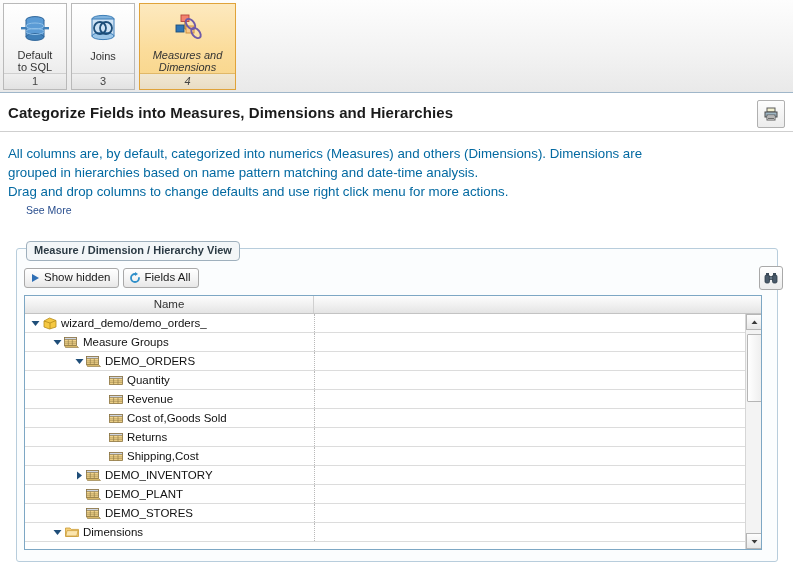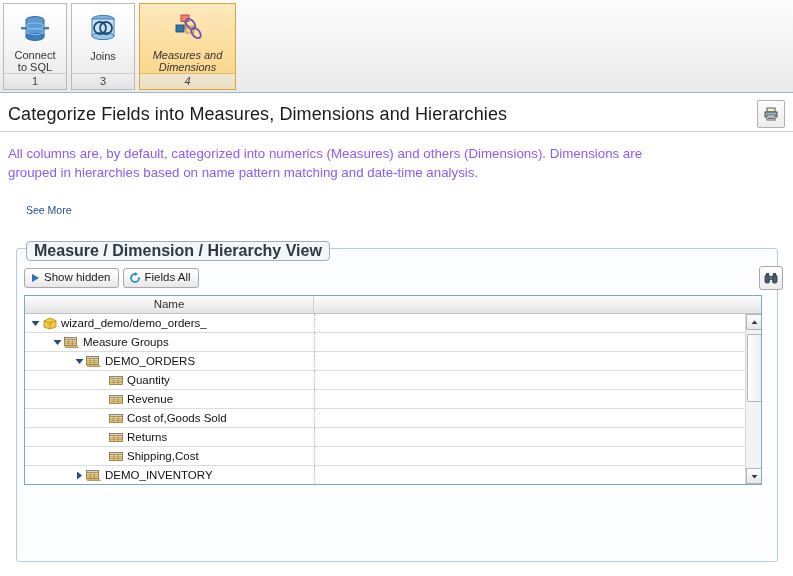--- a/index.html
+++ b/index.html
@@ -44,56 +44,56 @@
     line-height: 15px; height:15px;
   }
   .wizstep.active .wiznum {
     border-top:1px solid #e0b868;
     background: linear-gradient(to bottom,#f1e7d2,#e9ddc4);
   }
 
   
   .page-title {
     position:absolute; left:8px; top:104px;
-    font-size: 18px; font-weight: normal; color:#1b1b1b;
+    font-size: 15px; font-weight: bold; color:#1b1b1b;
     letter-spacing: .1px;
   }
   .print-btn {
     position:absolute; right:8px; top:100px;
     width:26px; height:26px;
     border:1px solid #b0b0b0; border-radius:2px;
     background: linear-gradient(to bottom,#fdfdfd,#ececec);
     display:flex; align-items:center; justify-content:center;
     cursor:pointer;
   }
   .hr-line {
     position:absolute; left:0; top:131px; width:793px; height:1px;
     background:#cfcfcf;
   }
   .desc {
     position:absolute; left:8px; top:144px; width:775px;
-    font-size: 13.3px; color:#8b5cf6; line-height: 19px;
+    font-size: 13.3px; color:#0369a1; line-height: 19px;
   }
   .see-more {
     position:absolute; left:26px; top:204px;
     font-size:10.5px; color:#2a4f8f; text-decoration:none; cursor:pointer;
   }
 
   
   .panel {
     position:absolute; left:16px; top:248px; width:762px; height:314px;
     border:1px solid #b8cddc; border-radius:3px;
     background:#fbfdfe;
     box-sizing:border-box;
   }
   .panel-tab {
     position:absolute; left:26px; top:241px;
     border:1px solid #9fb0bd; border-radius:4px;
     background:#f3f6f8;
-    font-size: 16px; font-weight:bold; color:#2b3a44;
+    font-size: 11px; font-weight:bold; color:#2b3a44;
     padding: 2px 7px 3px 7px;
     line-height:13px;
   }
   .panel-toolbar {
     position:absolute; left:24px; top:268px;
     display:flex; gap:4px; align-items:center;
   }
   .tbtn {
     display:flex; align-items:center; gap:4px;
     border:1px solid #a9a9a9; border-radius:3px;
@@ -106,21 +106,21 @@
   .find-btn {
     position:absolute; right:10px; top:266px;
     width:22px; height:22px;
     border:1px solid #a9a9a9; border-radius:3px;
     background: linear-gradient(to bottom,#ffffff,#ececec);
     display:flex; align-items:center; justify-content:center; cursor:pointer;
   }
 
   
   .grid {
-    position:absolute; left:24px; top:295px; width:738px; height:190px;
+    position:absolute; left:24px; top:295px; width:738px; height:255px;
     border:1px solid #7da7c4; background:#fff; box-sizing:border-box;
     overflow:hidden;
   }
   .grid-head {
     height:18px; box-sizing:border-box;
     background: linear-gradient(to bottom,#fdfdfd 0%,#f1f1f1 50%,#e4e4e4 100%);
     border-bottom:1px solid #c3c3c3;
     position:relative;
   }
   .grid-head .col-name {
@@ -184,21 +184,21 @@
               <ellipse cx="17" cy="25" rx="9" ry="3.4" fill="#3f7fb8" stroke="#2f6599" stroke-width="1"></ellipse>
               <line x1="8" y1="8" x2="8" y2="25" stroke="#2f6599" stroke-width="1"></line>
               <line x1="26" y1="8" x2="26" y2="25" stroke="#2f6599" stroke-width="1"></line>
               <ellipse cx="17" cy="14" rx="9" ry="3" fill="none" stroke="#8fc0e8" stroke-width="1"></ellipse>
               <ellipse cx="17" cy="19.5" rx="9" ry="3" fill="none" stroke="#8fc0e8" stroke-width="1"></ellipse>
               <rect x="3" y="15" width="5" height="2.4" fill="#3f7fb8"></rect>
               <rect x="26" y="15" width="5" height="2.4" fill="#3f7fb8"></rect>
             </svg>
           </div>
           <div class="wizlabel">
-            <div>Connect</div>
+            <div>Default</div>
             <div>to SQL</div>
           </div>
           <div class="wiznum">1</div>
         </div>
         <div class="wizstep">
           <div class="wizicon">
             <svg width="34" height="34" viewBox="0 0 34 34">
               <ellipse cx="17" cy="7" rx="11" ry="3.6" fill="#7fb2dd" stroke="#3f7fb8" stroke-width="1"></ellipse>
               <rect x="6" y="7" width="22" height="17" fill="#cfe3f5" stroke="#3f7fb8" stroke-width="1"></rect>
               <ellipse cx="17" cy="24" rx="11" ry="3.6" fill="#9cc6e8" stroke="#3f7fb8" stroke-width="1"></ellipse>
@@ -242,20 +242,21 @@
       <line x1="5" y1="11" x2="11" y2="11" stroke="#6a6a6a" stroke-width="1"></line>
       <line x1="5" y1="12.5" x2="11" y2="12.5" stroke="#6a6a6a" stroke-width="1"></line>
     </svg>
   </div>
 
   <div class="hr-line"></div>
 
   <div class="desc">
     <div>All columns are, by default, categorized into numerics (Measures) and others (Dimensions). Dimensions are</div>
     <div>grouped in hierarchies based on name pattern matching and date-time analysis.</div>
+    <div>Drag and drop columns to change defaults and use right click menu for more actions.</div>
   </div>
 
   <a class="see-more">See More</a>
 
   <div class="panel"></div>
 
   <div class="panel-tab">Measure / Dimension / Hierarchy View</div>
 
   <div class="panel-toolbar" id="panel-buttons">
       <div class="tbtn">

